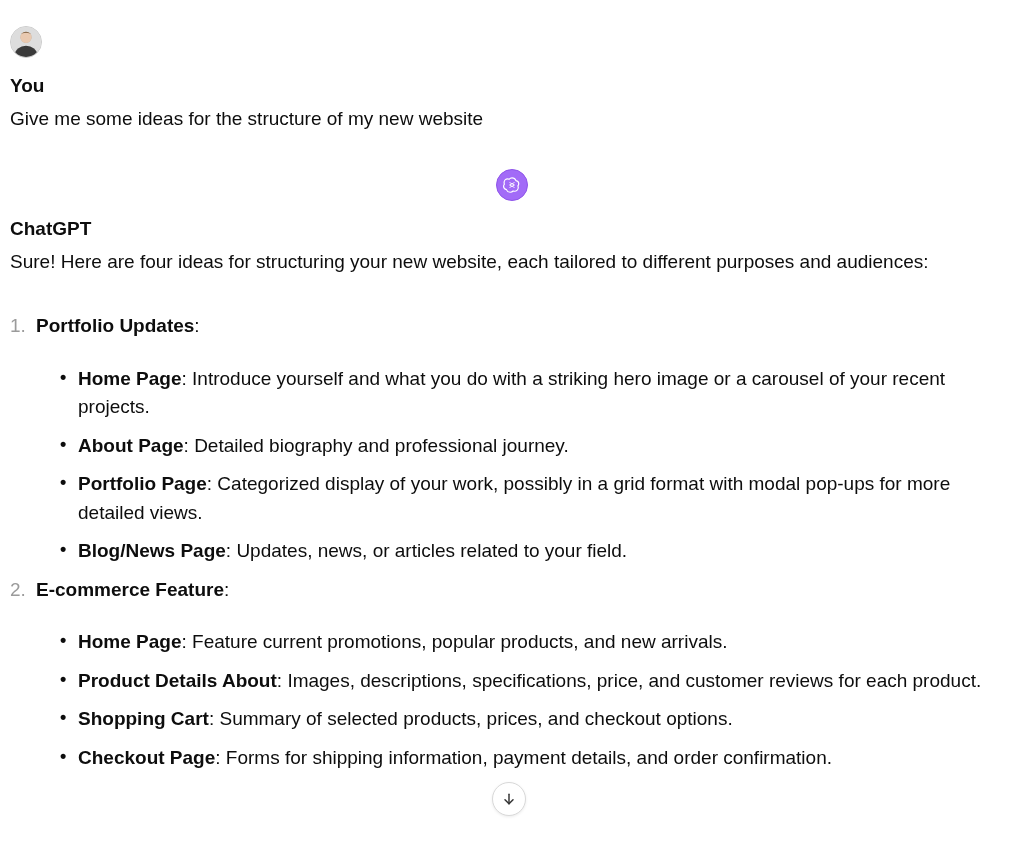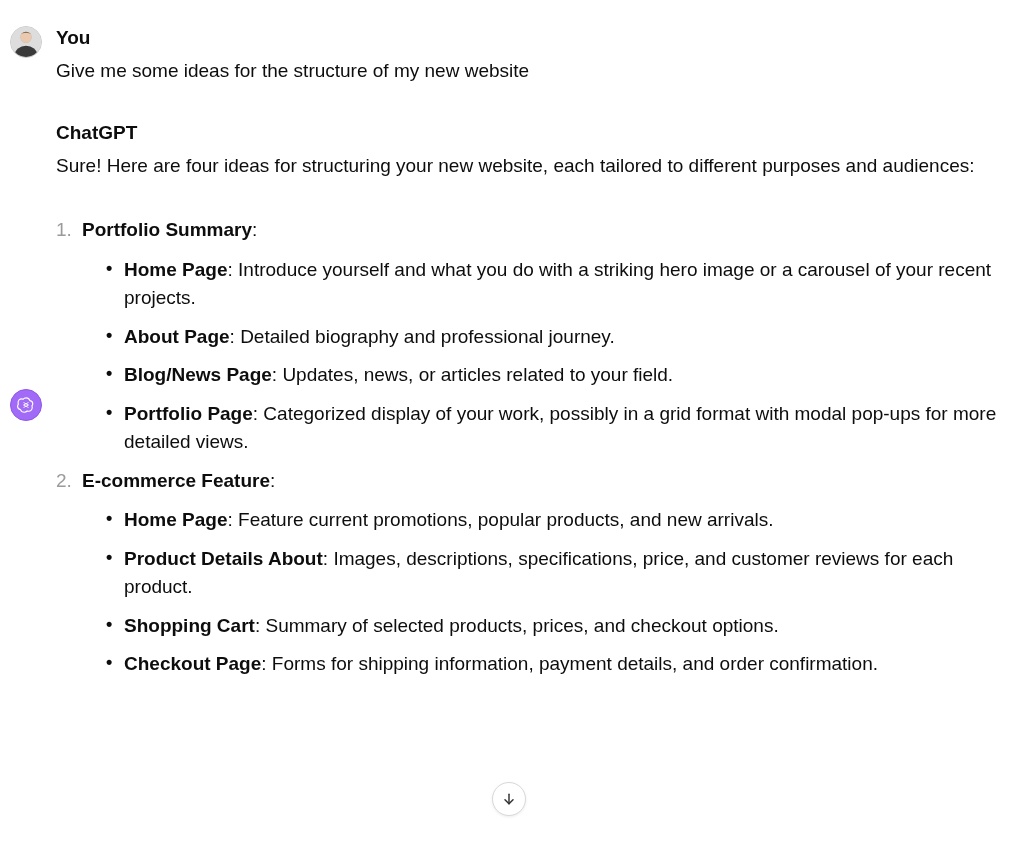--- a/index.html
+++ b/index.html
@@ -5,21 +5,21 @@
   * { box-sizing: border-box; margin: 0; padding: 0; }
   body {
     font-family: -apple-system, BlinkMacSystemFont, "Segoe UI", Helvetica, Arial, sans-serif;
     background: #fff;
     color: #0d0d0d;
     width: 1024px;
     padding: 24px 10px 40px 10px;
     line-height: 1.5;
     font-size: 19px;
   }
-  .msg { display: flex; gap: 14px; margin-bottom: 34px; }
+  .msg { display: flex; gap: 14px; margin-bottom: 34px; flex-direction: column; }
   .avatar {
     width: 32px; height: 32px; border-radius: 50%;
     flex: 0 0 32px;
     display: flex; align-items: center; justify-content: center;
     margin-top: 2px;
     overflow: hidden;
   }
   .avatar.user {
     border: 1px solid #ccc;
     background: #e8e8e8;
@@ -50,21 +50,21 @@
     position: absolute;
     left: 0;
     top: 0;
     color: #9b9b9b;
     font-weight: 400;
   }
   .idea-title { font-weight: 700; }
   .pages {
     list-style: none;
     padding-left: 24px;
-    margin-top: 11px;
+    margin-top: 24px;
   }
   .pages > li {
     position: relative;
     padding-left: 18px;
     margin-bottom: 10px;
   }
   .pages > li::before {
     content: "•";
     position: absolute;
     left: 0;
@@ -111,25 +111,25 @@
     <svg viewBox="0 0 24 24" fill="none" stroke="#fff" stroke-width="1.4">
       <path d="M12 3.5c2.2 0 4 1.3 4.7 3.2 1.9.3 3.4 1.9 3.4 3.9 0 1-.4 1.9-1 2.6.3.6.4 1.2.4 1.9 0 2.4-2 4.4-4.4 4.4-.6 0-1.2-.1-1.7-.4-.8 1-2 1.6-3.4 1.6-2.2 0-4-1.3-4.7-3.2-1.9-.3-3.4-1.9-3.4-3.9 0-1 .4-1.9 1-2.6-.3-.6-.4-1.2-.4-1.9 0-2.4 2-4.4 4.4-4.4.6 0 1.2.1 1.7.4.8-1 2-1.6 3.4-1.6z"></path>
       <path d="M9 9l6 3M9 12l6 3M9 15l6-3M9 12l6-3" stroke-width="1"></path>
     </svg>
   </div>
   <div class="content">
     <div class="name">ChatGPT</div>
     <div class="text">
       <p class="intro">Sure! Here are four ideas for structuring your new website, each tailored to different purposes and audiences:</p>
       <ol class="ideas" id="ideas-list">
-          <li><span class="idea-title">Portfolio Summary</span>:<ul class="pages">
+          <li><span class="idea-title">Portfolio Updates</span>:<ul class="pages">
               <li><span class="page-name">Home Page</span>: <span>Introduce yourself and what you do with a striking hero image or a carousel of your recent projects.</span></li>
               <li><span class="page-name">About Page</span>: <span>Detailed biography and professional journey.</span></li>
+              <li><span class="page-name">Portfolio Page</span>: <span>Categorized display of your work, possibly in a grid format with modal pop-ups for more detailed views.</span></li>
               <li><span class="page-name">Blog/News Page</span>: <span>Updates, news, or articles related to your field.</span></li>
-              <li><span class="page-name">Portfolio Page</span>: <span>Categorized display of your work, possibly in a grid format with modal pop-ups for more detailed views.</span></li>
             </ul></li>
           <li><span class="idea-title">E-commerce Feature</span>:<ul class="pages">
               <li><span class="page-name">Home Page</span>: <span>Feature current promotions, popular products, and new arrivals.</span></li>
               <li><span class="page-name">Product Details About</span>: <span>Images, descriptions, specifications, price, and customer reviews for each product.</span></li>
               <li><span class="page-name">Shopping Cart</span>: <span>Summary of selected products, prices, and checkout options.</span></li>
               <li><span class="page-name">Checkout Page</span>: <span>Forms for shipping information, payment details, and order confirmation.</span></li>
             </ul></li>
         </ol>
     </div>
   </div>

